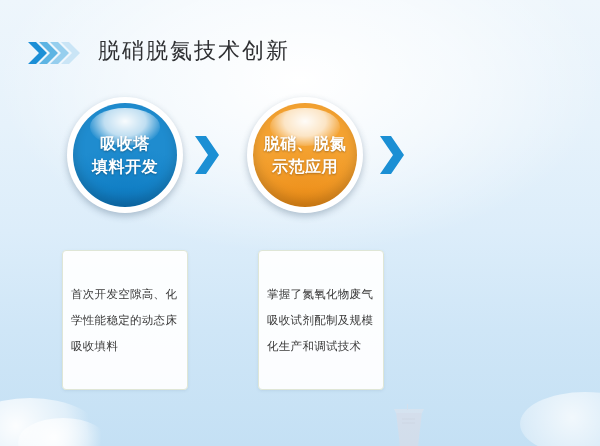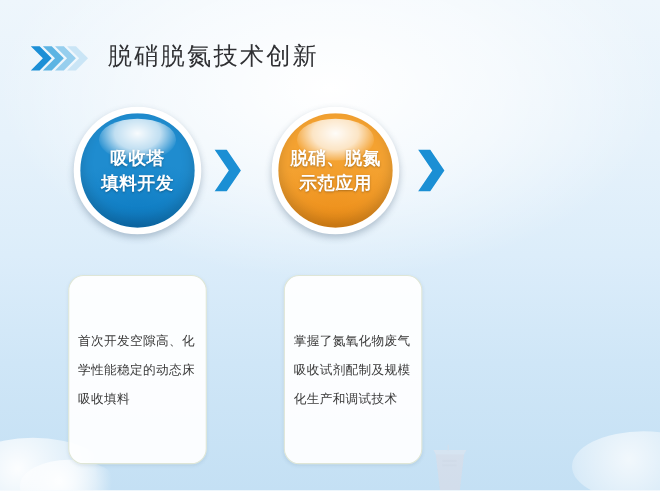--- a/index.html
+++ b/index.html
@@ -140,24 +140,24 @@
     position: absolute;
     width: 28px;
     height: 38px;
   }
   .arrow svg { display: block; }
 
   
   .card {
     position: absolute;
     width: 126px;
-    height: 172px;
+    height: 140px;
     background: rgba(255,255,255,0.93);
     border: 1px solid #dfe6d6;
-    border-radius: 14px;
+    border-radius: 4px;
     box-shadow: 0 1px 3px rgba(60,90,120,0.10);
     box-sizing: border-box;
     display: flex;
     align-items: center;
     justify-content: flex-end;
     padding: 6px 8px;
   }
   .card-text {
     font-family: "DejaVu Sans", "Liberation Sans", sans-serif;
     font-size: 11.5px;

